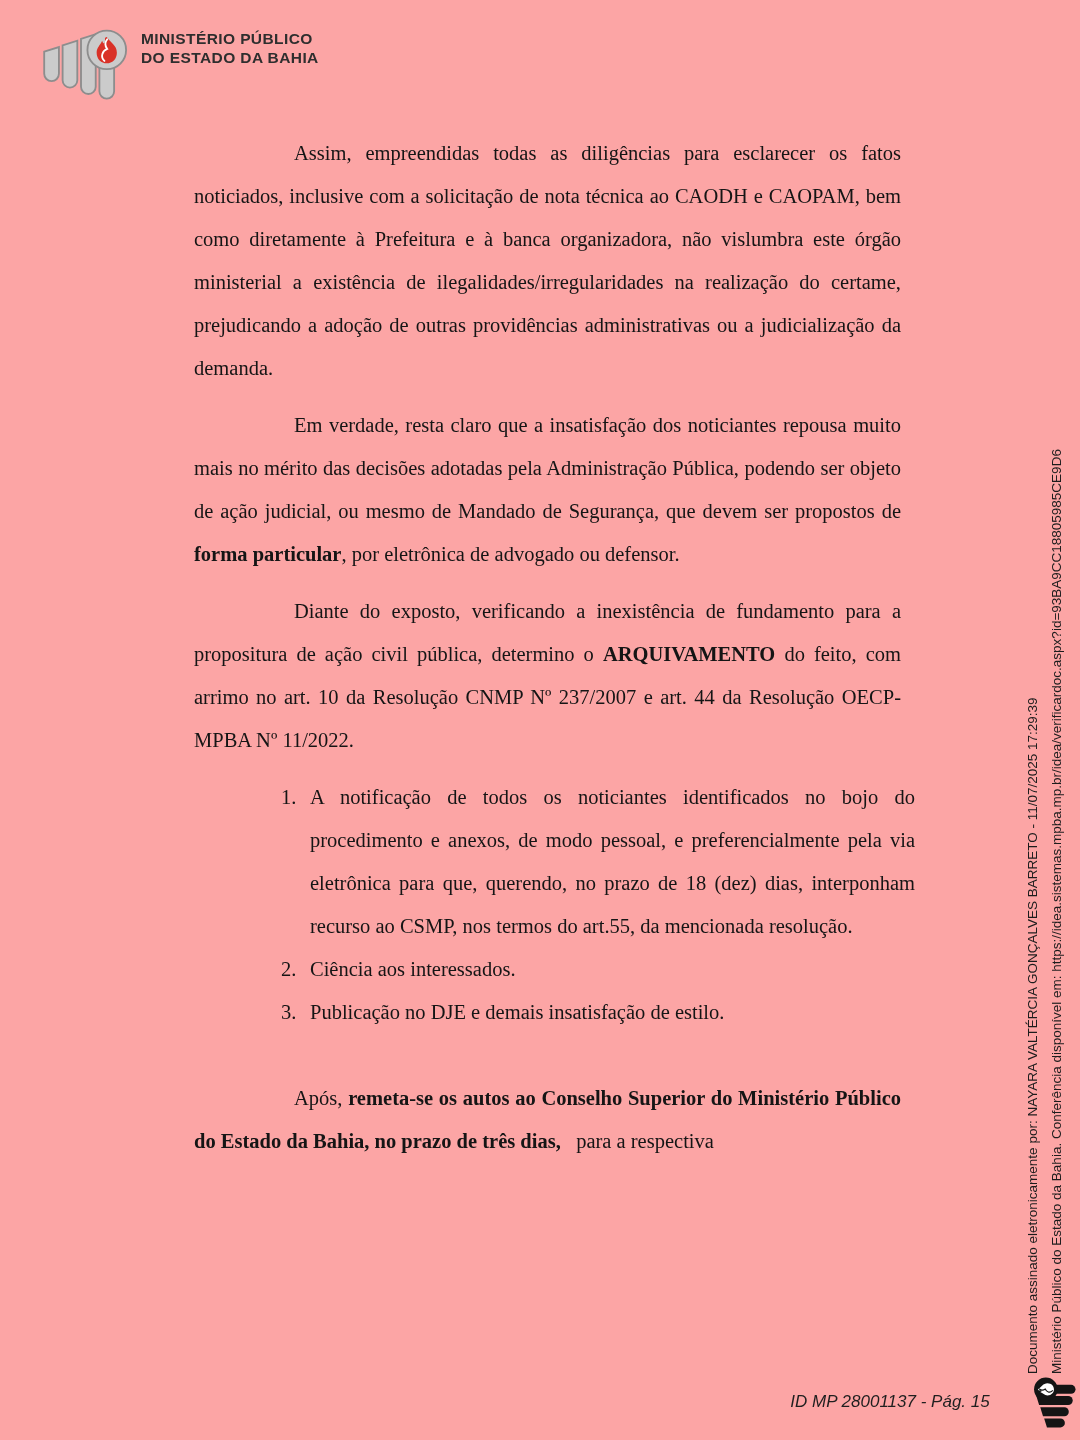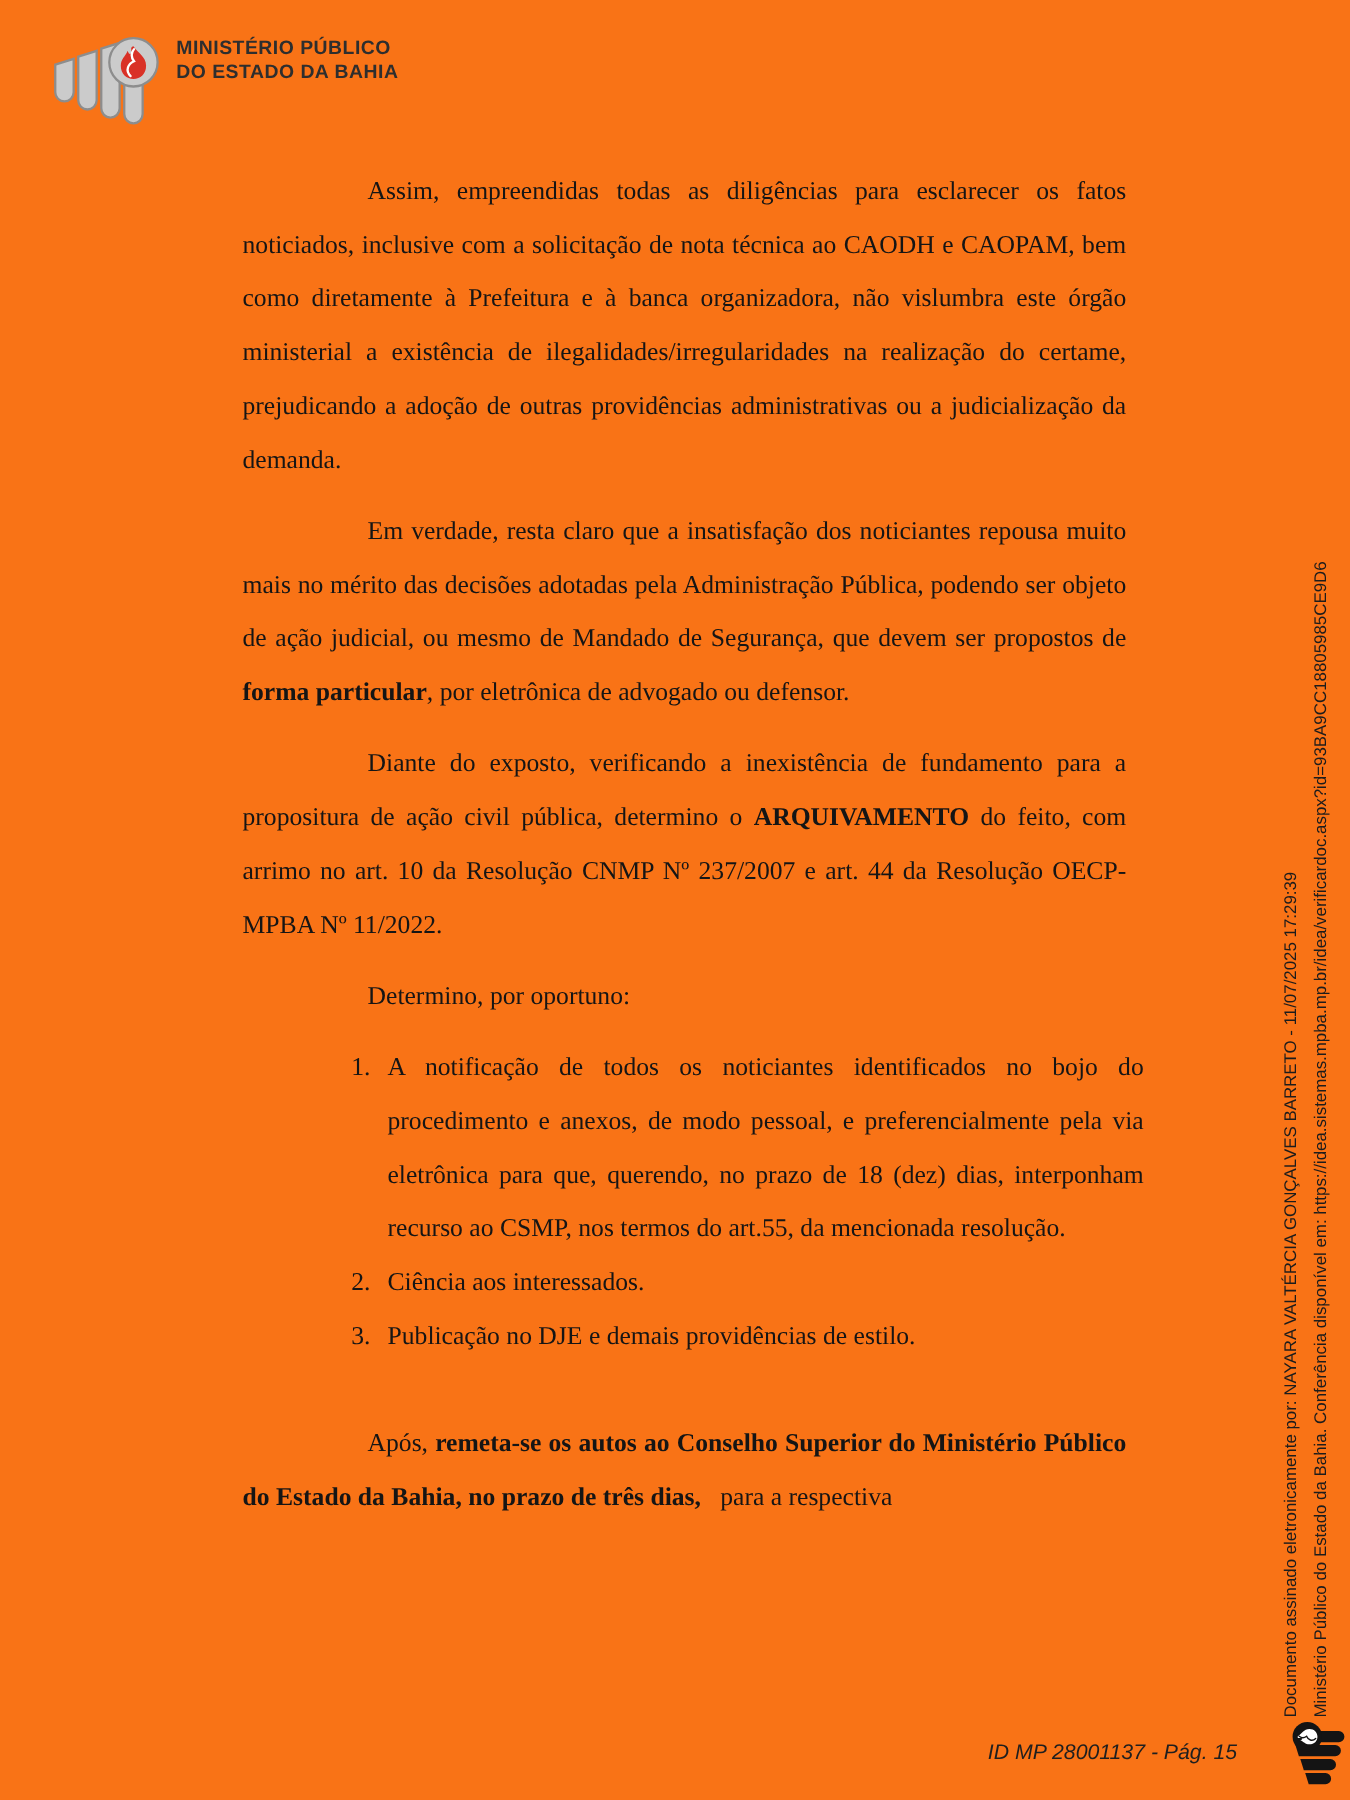--- a/index.html
+++ b/index.html
@@ -3,21 +3,21 @@
 <meta charset="utf-8">
 <style>
   html, body { margin:0; padding:0; }
   body {
     width:1080px; height:1440px;
     background:#ffffff;
     position:relative;
     overflow:hidden;
     font-family:"Liberation Serif", serif;
   }
-  .page { position:absolute; inset:0; background:#f97316; }
+  .page { position:absolute; inset:0; background:#fca5a5; }
 
   
   .brand { position:absolute; left:33px; top:14px; display:flex; align-items:flex-start; }
   .brand-logo { width:96px; height:92px; flex:0 0 auto; }
   .brand-text {
     margin:16px 0 0 12px;
     font-family:"Liberation Sans", sans-serif;
     font-weight:bold; font-size:15.5px; line-height:18.5px;
     letter-spacing:0.4px; color:#2e2e2e; white-space:nowrap;
   }
@@ -69,24 +69,23 @@
     <div class="brand-text">
       <div>MINISTÉRIO PÚBLICO</div>
       <div>DO ESTADO DA BAHIA</div>
     </div>
   </header>
 
   <main class="doc-body" id="doc-body">
       <p class="para"><span>Assim, empreendidas todas as diligências para esclarecer os fatos noticiados, inclusive com a solicitação de nota técnica ao CAODH e CAOPAM, bem como diretamente à Prefeitura e à banca organizadora, não vislumbra este órgão ministerial a existência de ilegalidades/irregularidades na realização do certame, prejudicando a adoção de outras providências administrativas ou a judicialização da demanda.</span></p>
       <p class="para"><span>Em verdade, resta claro que a insatisfação dos noticiantes repousa muito mais no mérito das decisões adotadas pela Administração Pública, podendo ser objeto de ação judicial, ou mesmo de Mandado de Segurança, que devem ser propostos de </span><b>forma particular</b><span>, por eletrônica de advogado ou defensor.</span></p>
       <p class="para"><span>Diante do exposto, verificando a inexistência de fundamento para a propositura de ação civil pública, determino o </span><b>ARQUIVAMENTO</b><span> do feito, com arrimo no art. 10 da Resolução CNMP Nº 237/2007 e art. 44 da Resolução OECP-MPBA Nº 11/2022.</span></p>
-      <p class="para"><span>Determino, por oportuno:</span></p>
       <div class="li"><span class="num">1.</span><span><span>A notificação de todos os noticiantes identificados no bojo do procedimento e anexos, de modo pessoal, e preferencialmente pela via eletrônica para que, querendo, no prazo de 18 (dez) dias, interponham recurso ao CSMP, nos termos do art.55, da mencionada resolução.</span></span></div>
       <div class="li"><span class="num">2.</span><span><span>Ciência aos interessados.</span></span></div>
-      <div class="li"><span class="num">3.</span><span><span>Publicação no DJE e demais providências de estilo.</span></span></div>
+      <div class="li"><span class="num">3.</span><span><span>Publicação no DJE e demais insatisfação de estilo.</span></span></div>
       <p class="para gap-top"><span>Após, </span><b>remeta-se os autos ao Conselho Superior do Ministério Público do Estado da Bahia, no prazo de três dias,</b><span>  para a respectiva</span></p>
     </main>
 
   <div class="vertical-sig">
     <div>Documento assinado eletronicamente por: NAYARA VALTÉRCIA GONÇALVES BARRETO - 11/07/2025 17:29:39</div>
     <div>Ministério Público do Estado da Bahia. Conferência disponível em: https://idea.sistemas.mpba.mp.br/idea/verificardoc.aspx?id=93BA9CC18805985CE9D6</div>
   </div>
 
   <svg class="corner-logo" viewBox="0 0 100 100" aria-hidden="true">
     <g transform="rotate(-90 50 50)">

